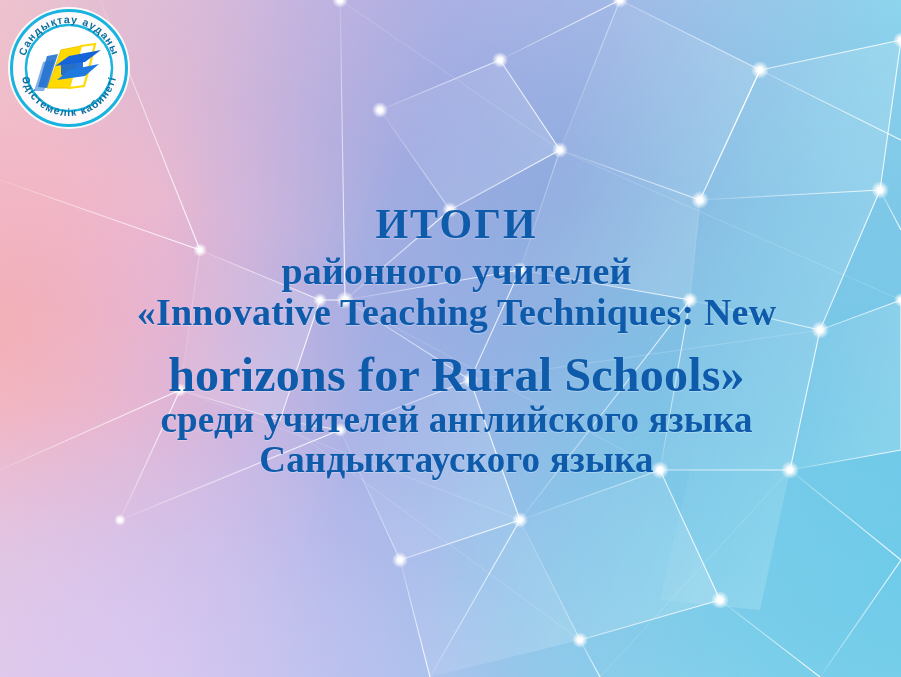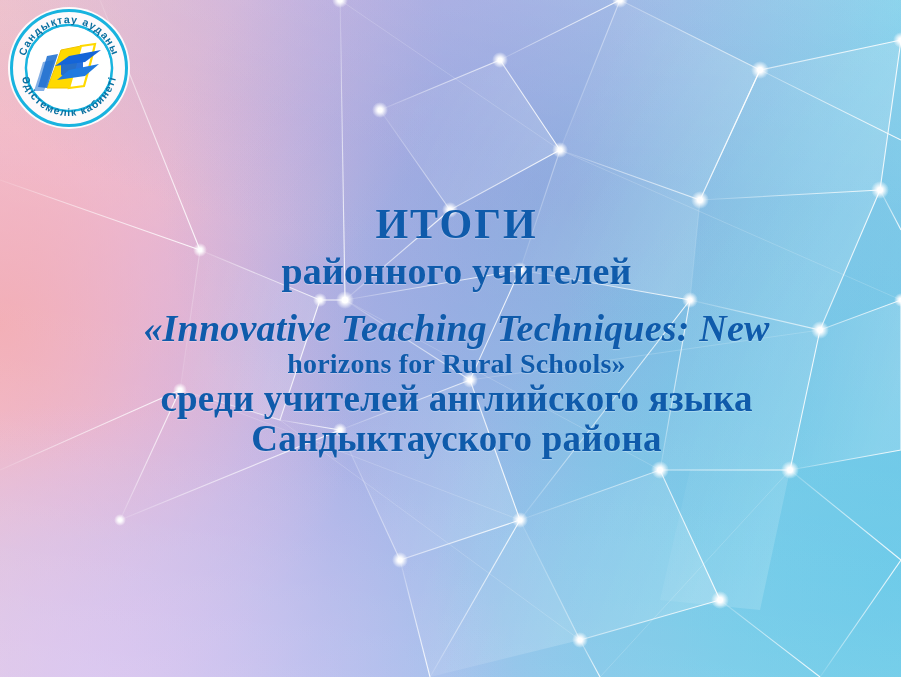--- a/index.html
+++ b/index.html
@@ -120,22 +120,22 @@
   .t-line {
     color: #0f5bab;
     font-weight: bold;
     line-height: 1.03;
     letter-spacing: 0.2px;
     text-shadow: 0 1px 1px rgba(255,255,255,0.30);
     white-space: nowrap;
   }
   .t-heading   { font-size: 42px; letter-spacing: 2px; margin-bottom: 6px; }
   .t-sub       { font-size: 38px; }
-  .t-en1       { font-size: 38px; margin-top: 18px; font-style: italic; }
-  .t-en2       { font-size: 28px; margin-top: 1px; }
+  .t-en1       { font-size: 38px; margin-top: 2px; }
+  .t-en2       { font-size: 48px; margin-top: 17px; }
   .t-ru1       { font-size: 37px; margin-top: 2px; }
   .t-ru2       { font-size: 37px; margin-top: 2px; }
 </style>
 </head>
 <body>
 
 <div id="slide">
 
   <div class="bg-layer bg-base"></div>
   <div class="bg-layer bg-tint-tl"></div>
@@ -382,16 +382,16 @@
       <polygon points="62,64 92,58 78,70 50,74" fill="#1f7ae0"></polygon>
     </g>
   </svg>
 
   <div class="title-block">
     <div class="t-line t-heading">ИТОГИ</div>
     <div class="t-line t-sub">районного учителей</div>
     <div class="t-line t-en1">«Innovative Teaching Techniques: New</div>
     <div class="t-line t-en2">horizons for Rural Schools»</div>
     <div class="t-line t-ru1">среди учителей английского языка</div>
-    <div class="t-line t-ru2">Сандыктауского района</div>
+    <div class="t-line t-ru2">Сандыктауского языка</div>
   </div>
 
 </div>
 
 </body></html>

